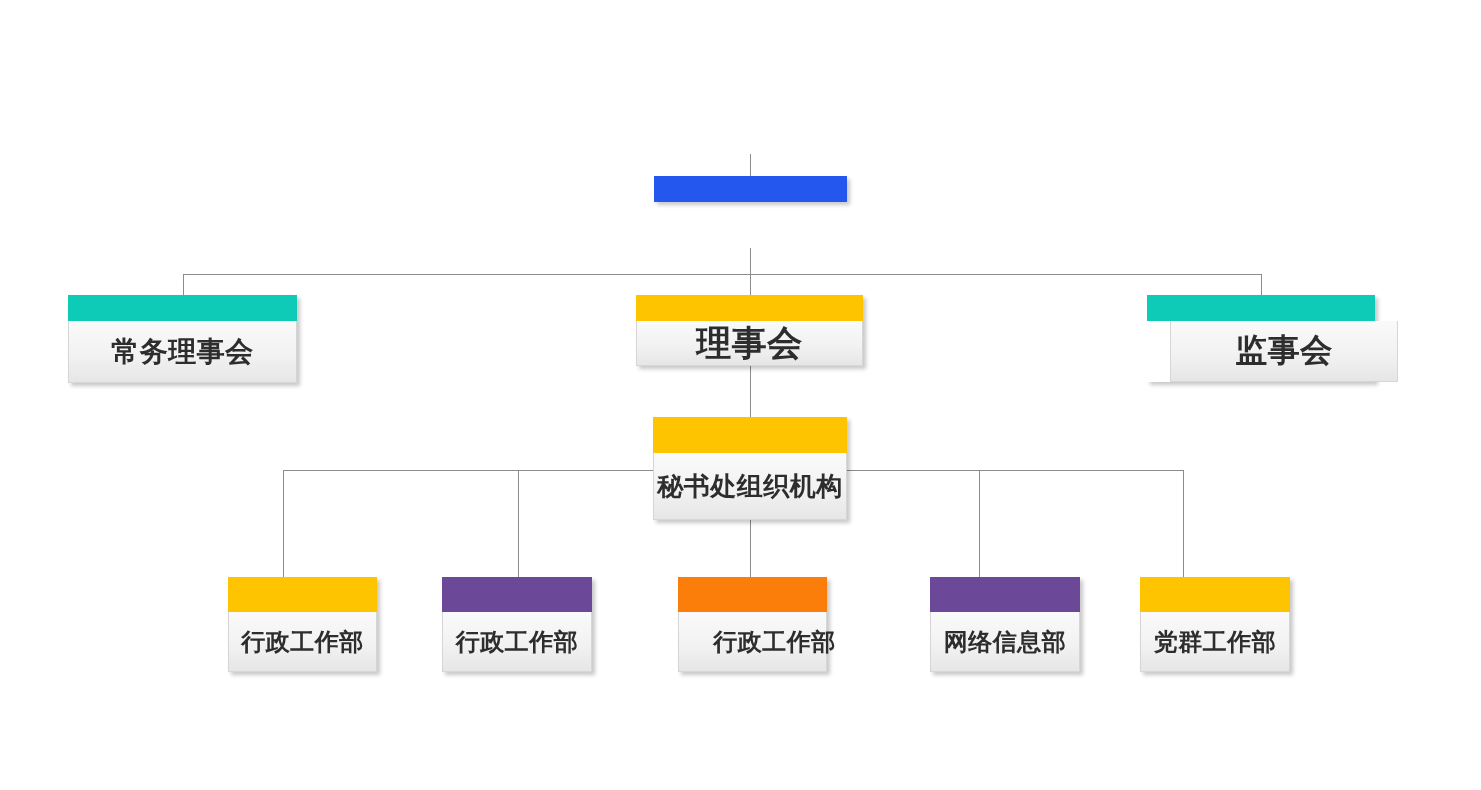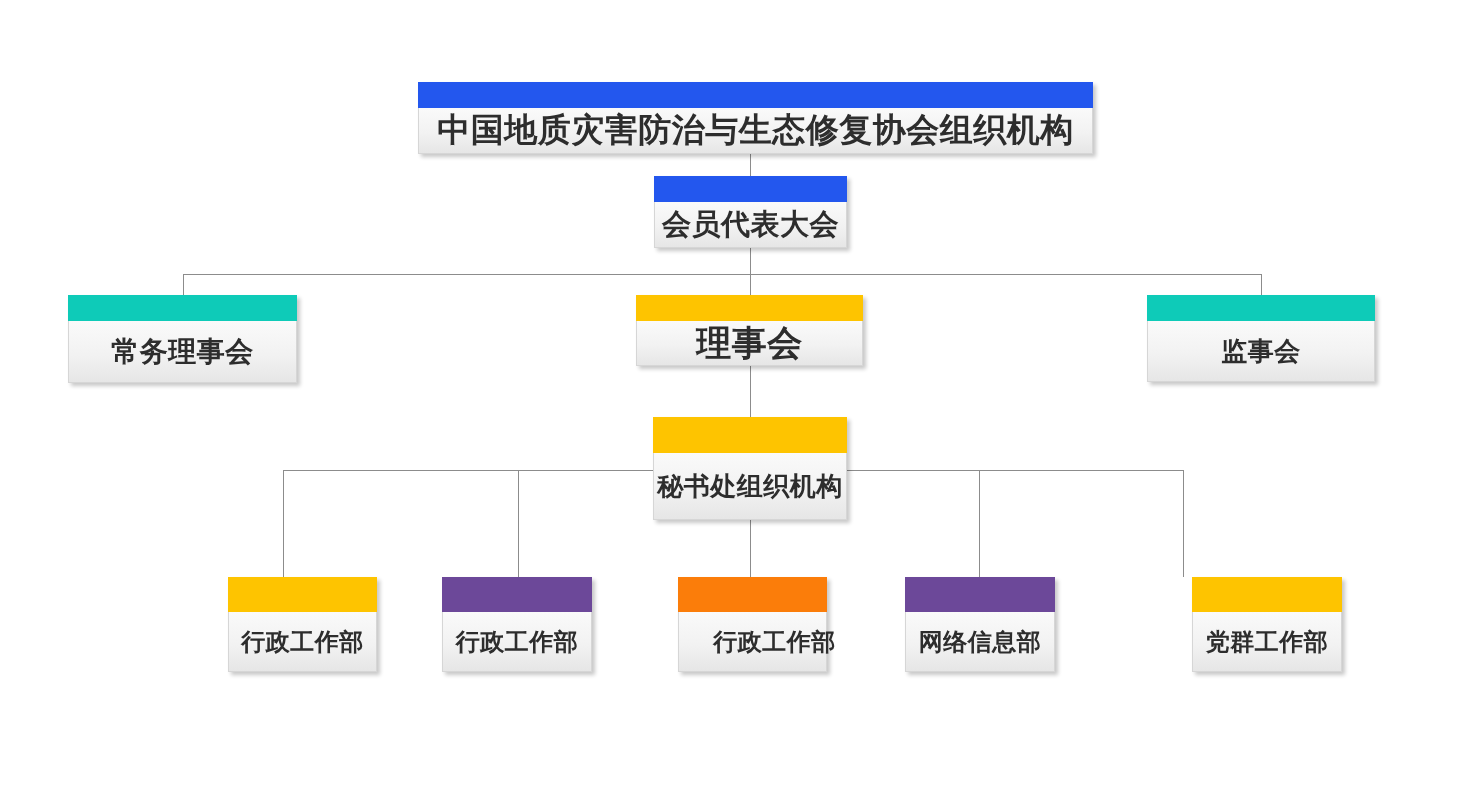--- a/index.html
+++ b/index.html
@@ -57,43 +57,38 @@
   <div class="line v" style="left: 750px; top: 274px; height: 21px; background: rgb(140, 140, 140);"></div>
   <div class="line v" style="left: 1261px; top: 274px; height: 21px; background: rgb(140, 140, 140);"></div>
   <div class="line v" style="left: 750px; top: 366px; height: 51px; background: rgb(140, 140, 140);"></div>
   <div class="line h" style="left: 283px; top: 470px; width: 901px; background: rgb(140, 140, 140);"></div>
   <div class="line v" style="left: 283px; top: 470px; height: 107px; background: rgb(140, 140, 140);"></div>
   <div class="line v" style="left: 518px; top: 470px; height: 107px; background: rgb(140, 140, 140);"></div>
   <div class="line v" style="left: 750px; top: 470px; height: 107px; background: rgb(140, 140, 140);"></div>
   <div class="line v" style="left: 979px; top: 470px; height: 107px; background: rgb(140, 140, 140);"></div>
   <div class="line v" style="left: 1183px; top: 470px; height: 107px; background: rgb(140, 140, 140);"></div>
 
-  <div class="node" style="left:418px; top:82px; width:675px;">
-    <div class="bar" style="height: 26px; background: rgb(35, 87, 238);"></div>
-    <div class="body" style="height:46px; font-size:33px;">中国地质灾害防治与生态修复协会组织机构</div>
-  </div>
 
   <div class="node" style="left:654px; top:176px; width:193px;">
     <div class="bar" style="height: 26px; background: rgb(35, 87, 238);"></div>
-    <div class="body" style="height:46px; font-size:29px;">会员代表大会</div>
   </div>
 
   <div class="node" style="left:68px; top:295px; width:229px;text-align:right;">
     <div class="bar" style="height: 26px; background: rgb(14, 203, 184);"></div>
     <div class="body" style="height:62px; font-size:28px;">常务理事会</div>
   </div>
 
   <div class="node" style="left:636px; top:295px; width:227px;">
     <div class="bar" style="height: 26px; background: rgb(254, 196, 0);"></div>
     <div class="body" style="height:45px; font-size:35px;text-align:right;">理事会</div>
   </div>
 
   <div class="node" style="left:1147px; top:295px; width:228px;">
     <div class="bar" style="height: 26px; background: rgb(14, 203, 184);"></div>
-    <div class="body" style="height:61px; font-size:26px;">监事会</div>
+    <div class="body" style="height:61px; font-size:32px;margin-left:23px;">监事会</div>
   </div>
 
   <div class="node" style="left:653px; top:417px; width:194px;">
     <div class="bar" style="height: 36px; background: rgb(254, 196, 0);"></div>
     <div class="body" style="height:67px; font-size:26px;">秘书处组织机构</div>
   </div>
 
   <div class="node" style="left:228px; top:577px; width:149px;">
     <div class="bar" style="height: 35px; background: rgb(254, 196, 0);"></div>
     <div class="body" style="height:60px; font-size:24px;">行政工作部</div>
@@ -102,23 +97,23 @@
   <div class="node" style="left:442px; top:577px; width:150px;">
     <div class="bar" style="height: 35px; background: rgb(108, 72, 153);"></div>
     <div class="body" style="height:60px; font-size:24px;">行政工作部</div>
   </div>
 
   <div class="node" style="left:678px; top:577px; width:149px;">
     <div class="bar" style="height: 35px; background: rgb(251, 125, 10);"></div>
     <div class="body" style="height:60px; font-size:24px;padding-left:44px;">行政工作部</div>
   </div>
 
-  <div class="node" style="left:905px; top:577px; width:150px;">
+  <div class="node" style="left:930px; top:577px; width:150px;">
     <div class="bar" style="height: 35px; background: rgb(108, 72, 153);"></div>
     <div class="body" style="height:60px; font-size:24px;">网络信息部</div>
   </div>
 
-  <div class="node" style="left:1192px; top:577px; width:150px;font-family:Liberation Serif, serif;">
+  <div class="node" style="left:1140px; top:577px; width:150px;font-family:Liberation Serif, serif;">
     <div class="bar" style="height: 35px; background: rgb(254, 196, 0);"></div>
     <div class="body" style="height:60px; font-size:24px;">党群工作部</div>
   </div>
 
 </div>
 
 </body></html>

